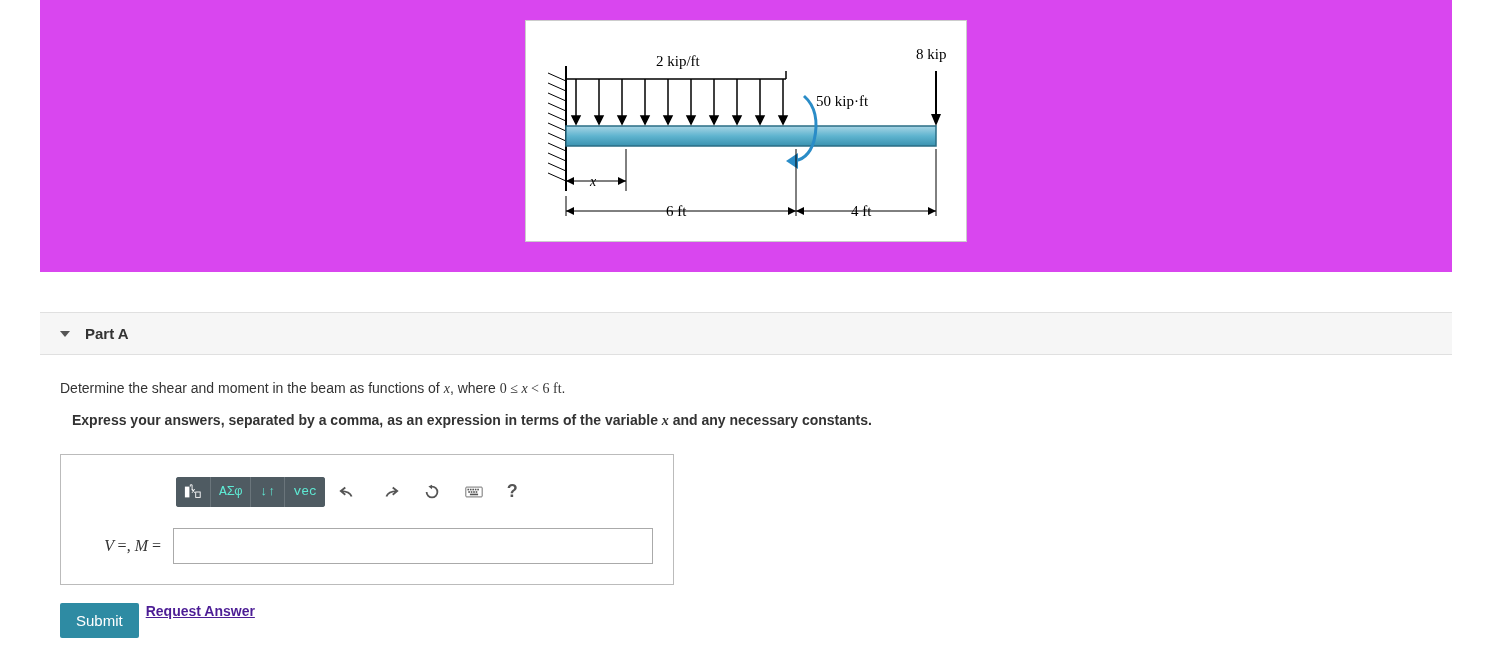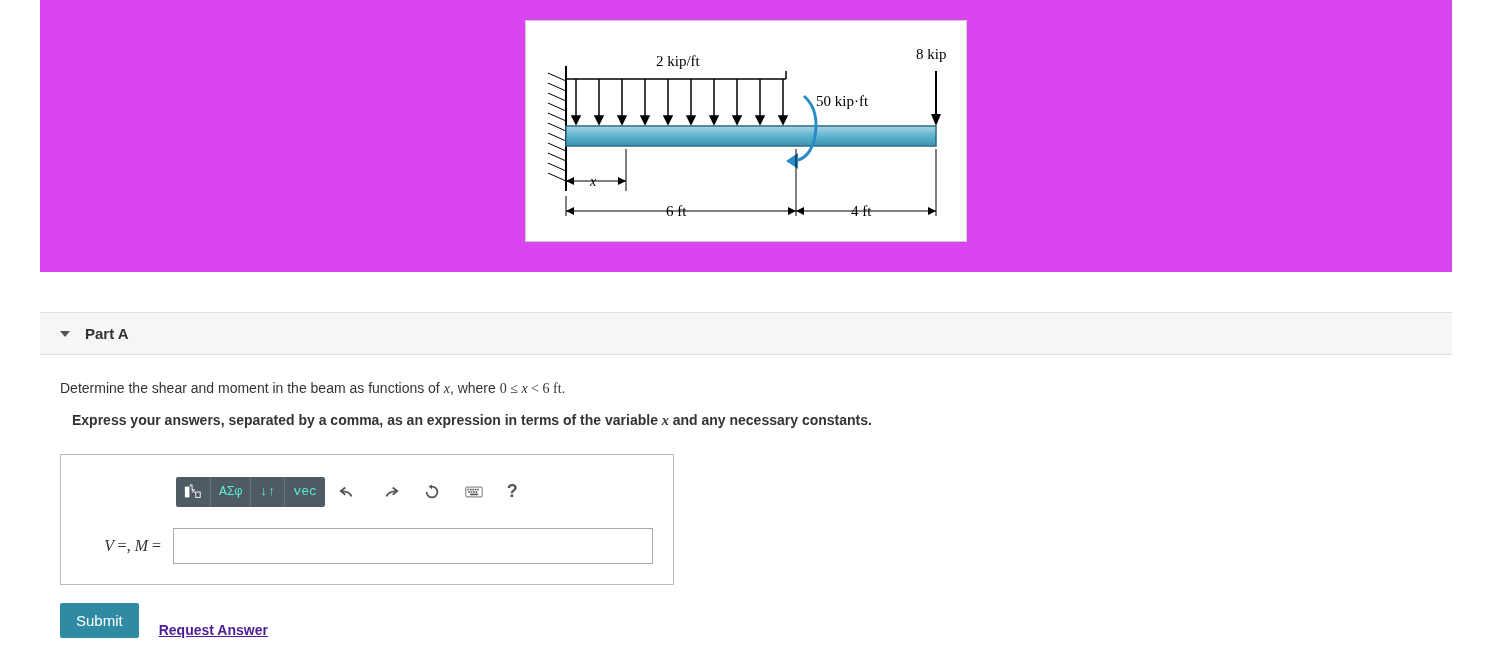--- a/index.html
+++ b/index.html
@@ -30,21 +30,21 @@
     .tool-btn svg { width: 18px; height: 18px; }
     
     .tool-plain { background: none; border: none; padding: 6px 10px; cursor: pointer; color: #555; font-size: 16px; display: flex; align-items: center; }
     .tool-plain svg { width: 18px; height: 16px; }
     
     .input-row { display: flex; align-items: center; gap: 12px; }
     .input-label { font-family: "Times New Roman", serif; font-size: 16px; font-style: italic; white-space: nowrap; min-width: 85px; text-align: right; }
     .input-label .eq { font-style: normal; }
     .answer-input { width: 480px; height: 36px; border: 1px solid #aaa; padding: 4px 8px; font-size: 14px; }
     
-    .action-row { display: flex; align-items: flex-end; gap: 20px; padding: 0 20px; }
+    .action-row { display: flex; align-items: flex-start; gap: 7px; padding: 0 20px; }
     .submit-btn { background: #2e8ba3; color: #fff; border: none; padding: 9px 16px; font-size: 15px; cursor: pointer; border-radius: 2px; }
     .link-btn { color: #4c1d95; text-decoration: underline; font-size: 14px; font-weight: bold; background: none; border: none; cursor: pointer; }
   </style>
 </head>
 <body>
 
 <div class="figure-panel">
   <div class="figure-box">
     <svg class="figure-svg" width="420" height="200" viewBox="0 0 420 200">
 

